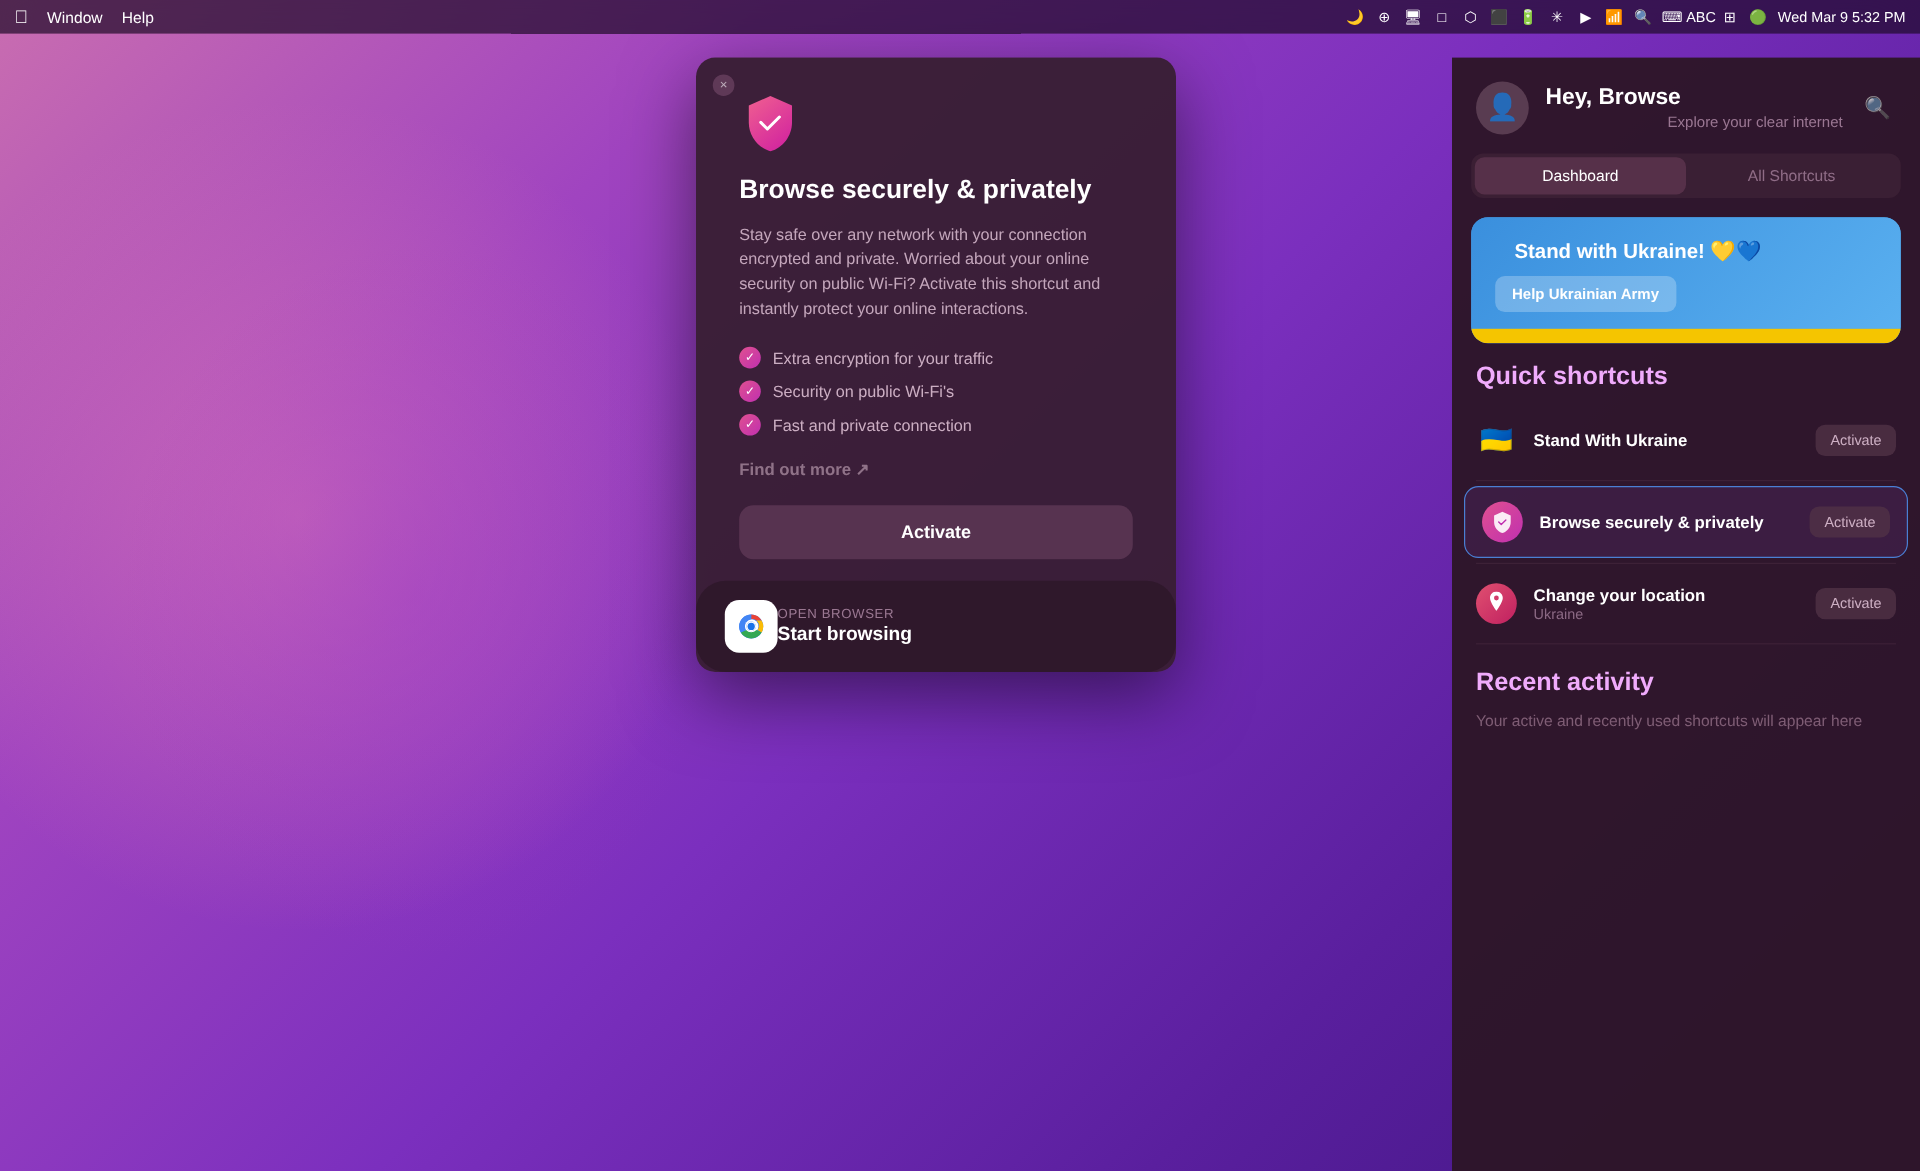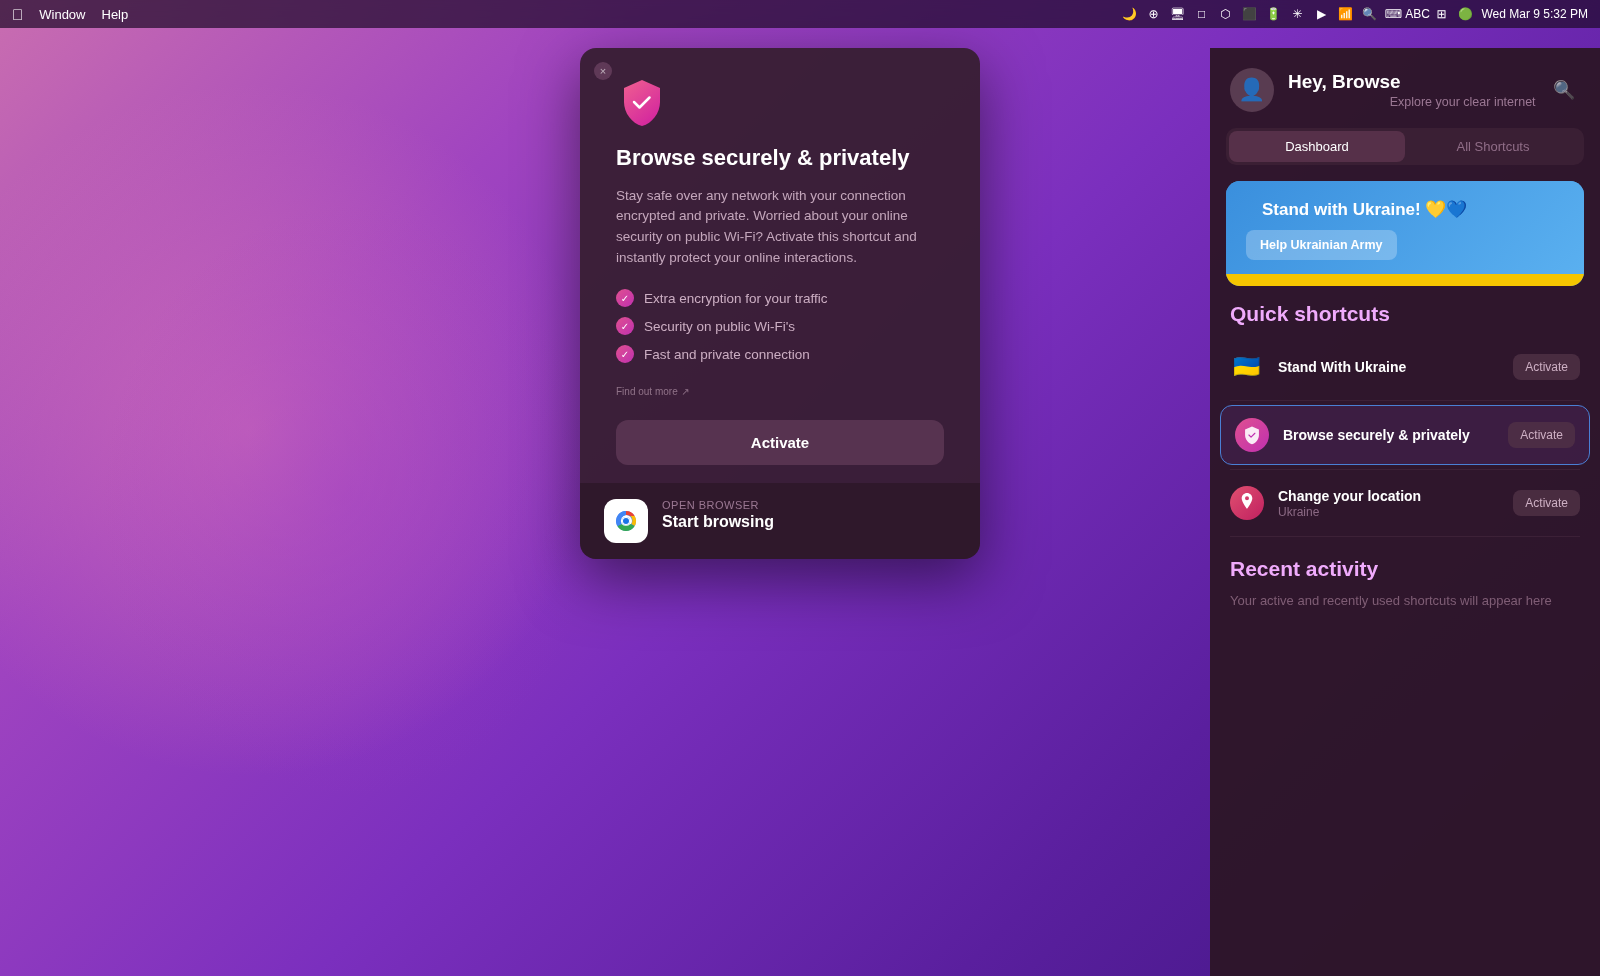--- a/index.html
+++ b/index.html
@@ -158,41 +158,43 @@
       font-size: 10px;
       color: white;
     }
     .find-out-more {
       color: rgba(180,150,170,0.7);
       font-size: 13px;
       margin-bottom: 22px;
       cursor: pointer;
     }
     .find-out-more span {
-      font-size: 10px;
+      font-size: 14px;
+      font-weight: bold;
     }
     .activate-btn {
       width: 100%;
       padding: 14px;
       background: rgba(100,60,90,0.7);
       border: none;
       border-radius: 12px;
       color: white;
       font-size: 15px;
       font-weight: 600;
       cursor: pointer;
       margin-bottom: 0;
     }
     .modal-footer {
       margin-top: 18px;
       padding: 16px 24px;
       background: rgba(40,20,35,0.6);
       display: flex;
-      gap: 14px;
-      cursor: pointer;
+      align-items: center;
+      cursor: pointer;
+      border-radius: 25px;
     }
     .chrome-icon {
       width: 44px;
       height: 44px;
       border-radius: 12px;
       background: white;
       display: flex;
       align-items: center;
       justify-content: center;
       flex-shrink: 0;

